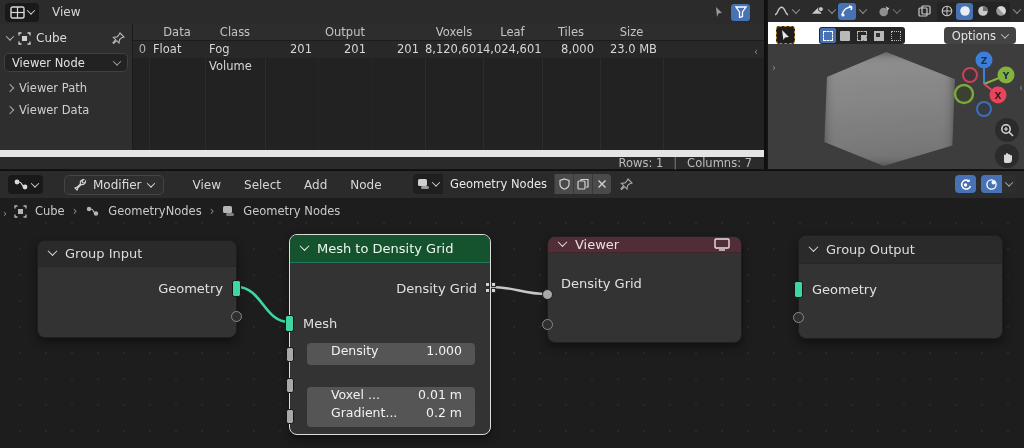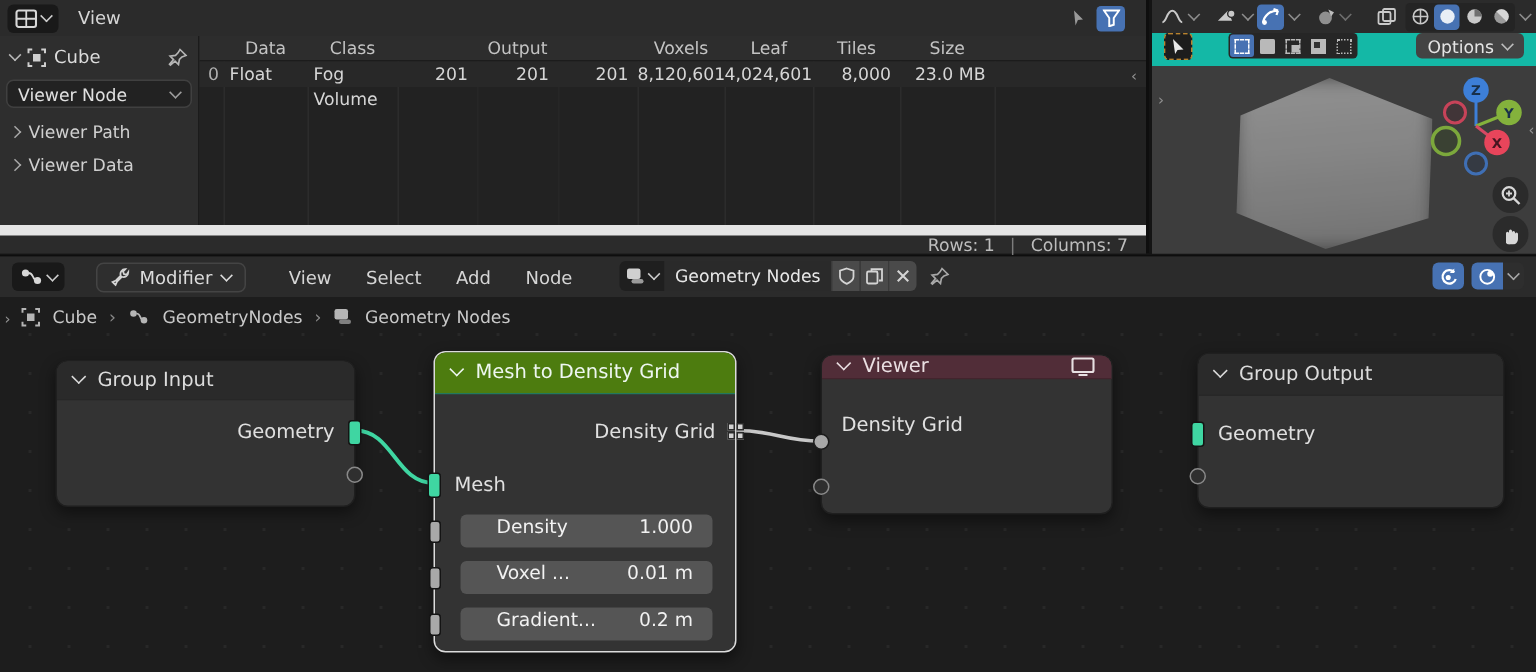--- a/index.html
+++ b/index.html
@@ -35,21 +35,21 @@
   .sp-thead { position:absolute; left:0; right:0; top:0; height:17px; background:#2d2d2d; border-bottom:1px solid #1c1c1c; }
   .thcell { position:absolute; top:0; height:17px; line-height:17px; text-align:center; color:#c3c3c3; }
   .sp-row { position:absolute; left:0; right:0; top:17px; height:17px; background:#282828; line-height:17px; color:#d6d6d6; }
   .cell { position:absolute; top:0; height:17px; }
   .num { text-align:right; }
   .sp-status { height:19px; background:#2b2b2b; border-top:7px solid #e5e5e5; display:flex; align-items:center; justify-content:flex-end; gap:10px; padding-right:12px; font-size:11.5px; color:#bdbdbd; }
   .edge-toggle { position:absolute; color:#8f8f8f; font-size:10px; }
 
   
   .vp-row1 { height:22px; background:#2b2b2b; display:flex; align-items:center; gap:4px; padding:0 4px 0 6px; }
-  .vp-row2 { height:22px; background:#14b8a6; display:flex; align-items:flex-start; gap:9px; padding:0 8px; }
+  .vp-row2 { height:22px; background:#ffffff; display:flex; align-items:flex-end; gap:9px; padding:0 8px; }
   .vp-canvas { position:relative; height:125px; background:#3d3d3d; overflow:hidden; }
   .cube { position:absolute; left:55px; top:8px; width:132px; height:114px;
     background:linear-gradient(175deg,#9b9b9b 0%,#8d8d8d 45%,#787878 100%);
     clip-path:polygon(48% 0%,100% 24%,98% 82%,46% 100%,1% 79%,3% 22%);
     filter:blur(6px); opacity:.9; }
   .toolbtn { width:19px; height:18px; border:1px dashed #b9832e; border-radius:3px; background:#1d1d1d; display:flex; align-items:center; justify-content:center; }
   .selgrp { display:flex; gap:1px; background:#262626; border-radius:3px; padding:1px; }
   .selbtn { width:16px; height:15px; border-radius:2px; display:flex; align-items:center; justify-content:center; }
   .selbtn.active { background:#4772b3; }
   .options-btn { margin-left:auto; height:17px; background:#434343; border-radius:4px; padding:0 8px; display:flex; align-items:center; gap:6px; font-size:11.5px; color:#e4e4e4; }
@@ -67,21 +67,21 @@
   .ne-right { position:absolute; right:8px; top:4px; display:flex; gap:5px; align-items:center; }
   .ne-bluebtn { width:21px; height:18px; background:#4772b3; border-radius:4px; display:flex; align-items:center; justify-content:center; color:#fff; }
   .ne-breadcrumb { position:absolute; left:0; top:27px; height:26px; display:flex; align-items:center; gap:8px; padding-left:14px; font-size:11.5px; color:#c9c9c9; z-index:5; }
   .ne-canvas { position:absolute; left:0; top:27px; right:0; bottom:0;
     background-image:radial-gradient(circle,#282828 1px,transparent 1.3px); background-size:26px 26px; background-position:7px 12px; }
 
   .node { position:absolute; background:#333333; border:1px solid #1f1f1f; border-radius:8px; box-shadow:0 4px 10px rgba(0,0,0,.45); }
   .node.active { border:1px solid #dcdcdc; }
   .node-hd { height:26px; border-radius:7px 7px 0 0; display:flex; align-items:center; gap:9px; padding:0 11px; font-size:13px; color:#dcdcdc; background:#2a2a2a; border-bottom:1px solid #272727; }
   .node-hd .chev { width:7px; height:7px; border-width:1.6px; margin-top:-3px; }
-  .hd-green { background:#4d7c0f; color:#eef7f1; border-bottom:1px solid #23795e; }
+  .hd-green { background:#14532d; color:#eef7f1; border-bottom:1px solid #23795e; }
   .hd-maroon { background:#512d38; color:#eadfe2; border-bottom:1px solid #42242d; }
   .srow { display:flex; align-items:center; font-size:13px; color:#e0e0e0; height:26px; padding:0 13px; }
   .srow.out { justify-content:flex-end; }
   .sock { position:absolute; width:9px; height:17px; border-radius:2.5px; background:#3fd6a2; border:1px solid #141414; }
   .sock.gray { background:#a8a8a8; height:15px; width:8px; }
   .sock.vcirc { width:11px; height:11px; border-radius:50%; background:#2f2f2f; border:1.5px solid #8a8a8a; }
   .sock.ccirc { width:11px; height:11px; border-radius:50%; background:#a8a8a8; border:1px solid #1c1c1c; }
   .sock-grid { position:absolute; display:grid; grid-template-columns:5px 5px; grid-template-rows:5px 5px; gap:1px; }
   .sock-grid span { background:#d2d2d2; border:1px solid #2a2a2a; }
   .widget { position:absolute; left:17px; width:168px; height:22px; background:#555555; border-radius:4px; display:flex; align-items:flex-start; justify-content:space-between; padding:0 13px 0 24px; font-size:12.5px; color:#f2f2f2; }
@@ -441,21 +441,21 @@
     <div class="srow out" style="margin-top:12px">
       <span>Density Grid</span>
     </div>
     <div class="srow" style="margin-top:9px">
       <span>Mesh</span>
     </div>
     <div class="widget" style="top:108px">
       <span>Density</span>
       <span>1.000</span>
     </div>
-    <div class="widget" style="top:139px">
+    <div class="widget" style="top:152px">
       <span>Voxel ...</span>
       <span>0.01 m</span>
     </div>
     <div class="widget" style="top:170px">
       <span>Gradient...</span>
       <span>0.2 m</span>
     </div>
     <div class="sock-grid" style="right:-6px;top:47px">
       <span></span>
         <span></span>

